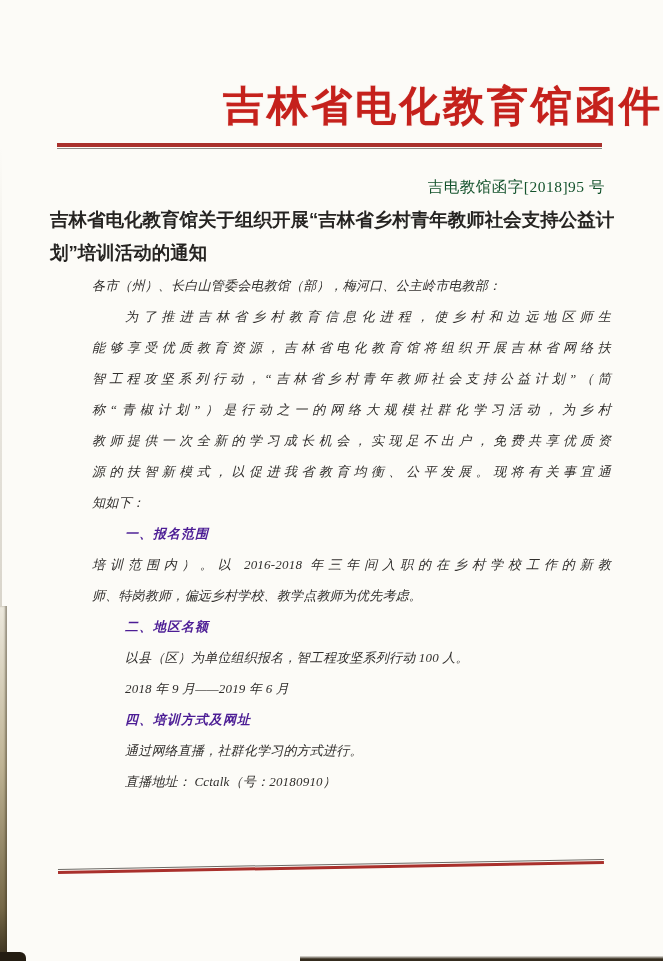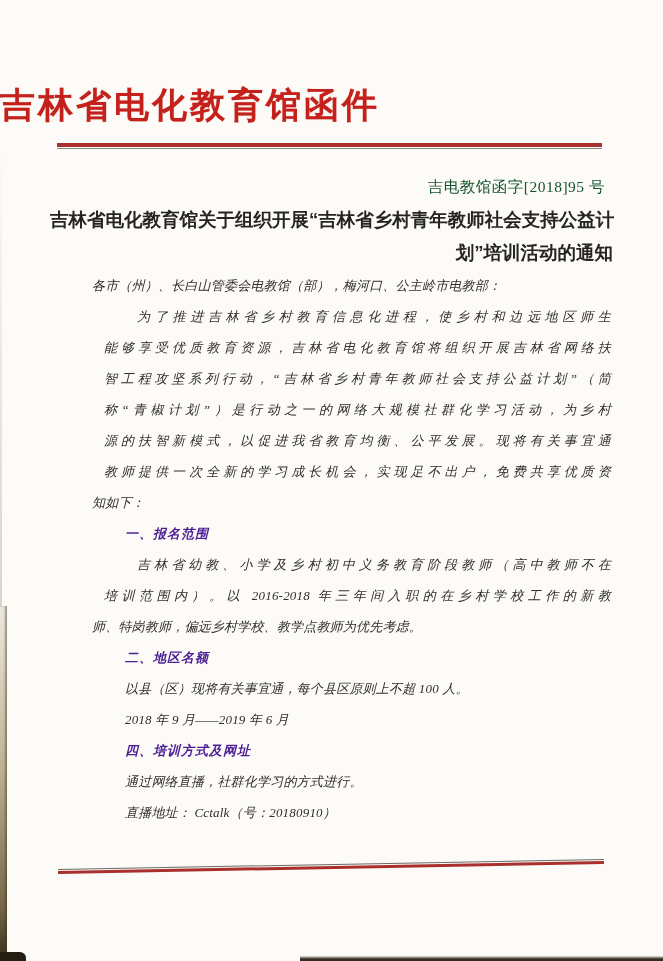--- a/index.html
+++ b/index.html
@@ -18,62 +18,61 @@
   .page{
     position:relative;
     width:663px;height:961px;
     background:var(--paper);
     overflow:hidden;
     color:var(--ink);
   }
   
   .letterhead{
     position:absolute;top:86px;left:0;right:0;
-    text-align:left;
-    font-size:35px;line-height:40px;
+    text-align:right;
+    font-size:41px;line-height:40px;
     font-weight:bold;
     letter-spacing:3px;
     color:var(--header_red);
     text-shadow:0 0 1px rgba(197,33,28,.4);
     white-space:nowrap;
   }
   .head-rule{
     position:absolute;top:143px;left:57px;width:545px;
   }
   .head-rule .r1{height:4px;background:var(--rule_red);}
   .head-rule .r2{height:1px;margin-top:1px;background:#8d8a86;}
   .doc-number{
     position:absolute;top:177px;right:58px;
     font-size:15.5px;letter-spacing:.5px;
     color:#14532d;
   }
   
   .subject{
     position:absolute;top:203px;left:50px;right:50px;
-    text-align:right;
+    text-align:left;
     font-family:"Liberation Sans","DejaVu Sans",sans-serif;
     font-weight:bold;
     font-size:18.5px;line-height:33px;
     color:#262422;
   }
   .subject div{white-space:nowrap;}
   
   .body{
     position:absolute;top:270px;left:92px;width:519px;
     font-size:13px;
     color:#302e2c;
     letter-spacing:.2px;
     font-style:italic;
   }
   .bline{height:31px;line-height:31px;white-space:nowrap;}
   .bline.full{
     white-space:normal;
     text-align:justify;
     text-align-last:justify;
-    margin-left:12px;
   }
   .bline.indent{padding-left:33px;}
   .bline.full.indent{padding-left:0;text-indent:33px;}
   .bline.heading{
     font-family:"Liberation Sans","DejaVu Sans",sans-serif;
     font-weight:bold;color:#4c1d95;letter-spacing:1px;
   }
   
   .foot-rule{
     position:absolute;top:869px;left:58px;width:546px;
@@ -123,31 +122,30 @@
     <div>划”培训活动的通知</div>
   </div>
 
   <div class="body">
     <div class="bline">各市（州）、长白山管委会电教馆（部），梅河口、公主岭市电教部：</div>
 
     <div class="bline full indent">为了推进吉林省乡村教育信息化进程，使乡村和边远地区师生</div>
     <div class="bline full">能够享受优质教育资源，吉林省电化教育馆将组织开展吉林省网络扶</div>
     <div class="bline full">智工程攻坚系列行动，“吉林省乡村青年教师社会支持公益计划”（简</div>
     <div class="bline full">称“青椒计划”）是行动之一的网络大规模社群化学习活动，为乡村</div>
+    <div class="bline full">教师提供一次全新的学习成长机会，实现足不出户，免费共享优质资</div>
     <div class="bline full">源的扶智新模式，以促进我省教育均衡、公平发展。现将有关事宜通</div>
-    <div class="bline full">教师提供一次全新的学习成长机会，实现足不出户，免费共享优质资</div>
     <div class="bline">知如下：</div>
 
     <div class="bline heading indent">一、报名范围</div>
-    <div class="bline full indent">吉林省幼教、小学及乡村初中义务教育阶段教师（高中教师不在</div>
     <div class="bline full">培训范围内）。以 2016-2018 年三年间入职的在乡村学校工作的新教</div>
     <div class="bline">师、特岗教师，偏远乡村学校、教学点教师为优先考虑。</div>
 
     <div class="bline heading indent">二、地区名额</div>
-    <div class="bline indent">以县（区）现将有关事宜通，每个县区原则上不超 100 人。</div>
+    <div class="bline indent">以县（区）为单位组织报名，智工程攻坚系列行动 100 人。</div>
 
     <div class="bline indent">2018 年 9 月——2019 年 6 月</div>
 
     <div class="bline heading indent">四、培训方式及网址</div>
     <div class="bline indent">通过网络直播，社群化学习的方式进行。</div>
     <div class="bline indent">直播地址： Cctalk（号：20180910）</div>
   </div>
 
   <div class="foot-rule">
     <div class="r0"></div>

